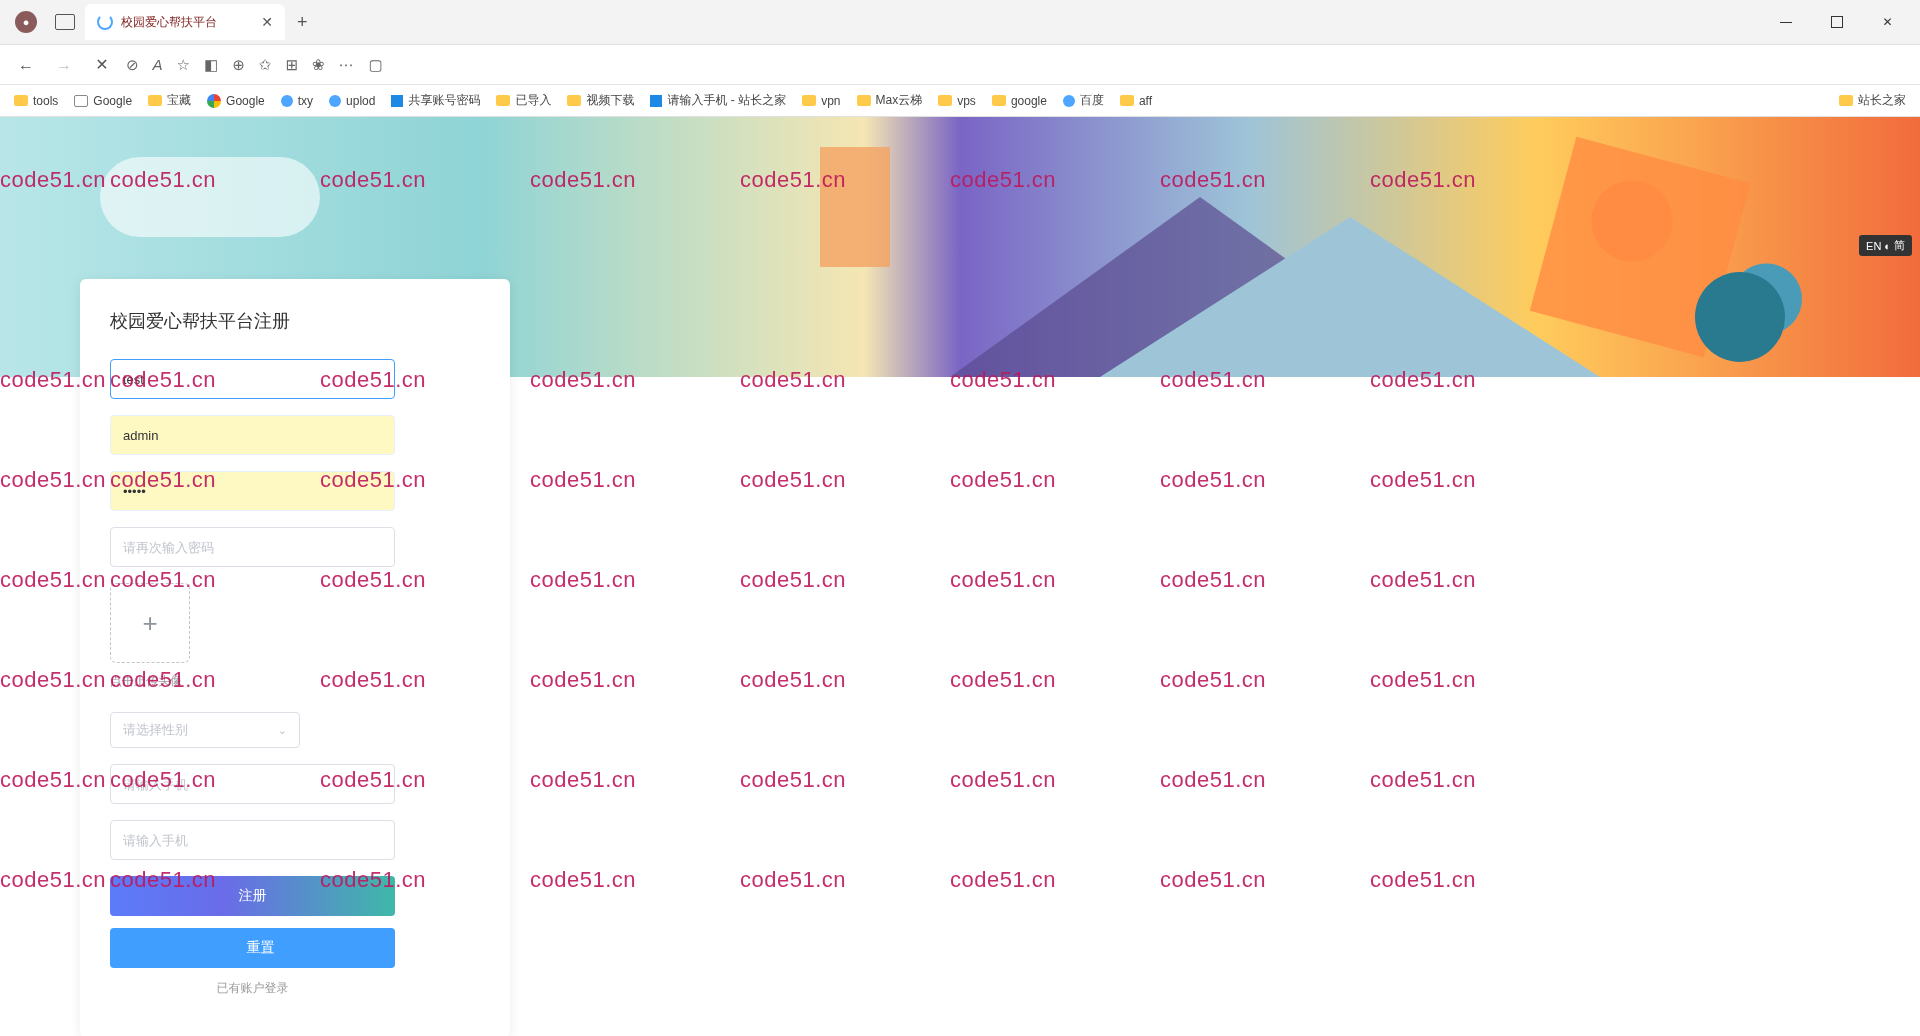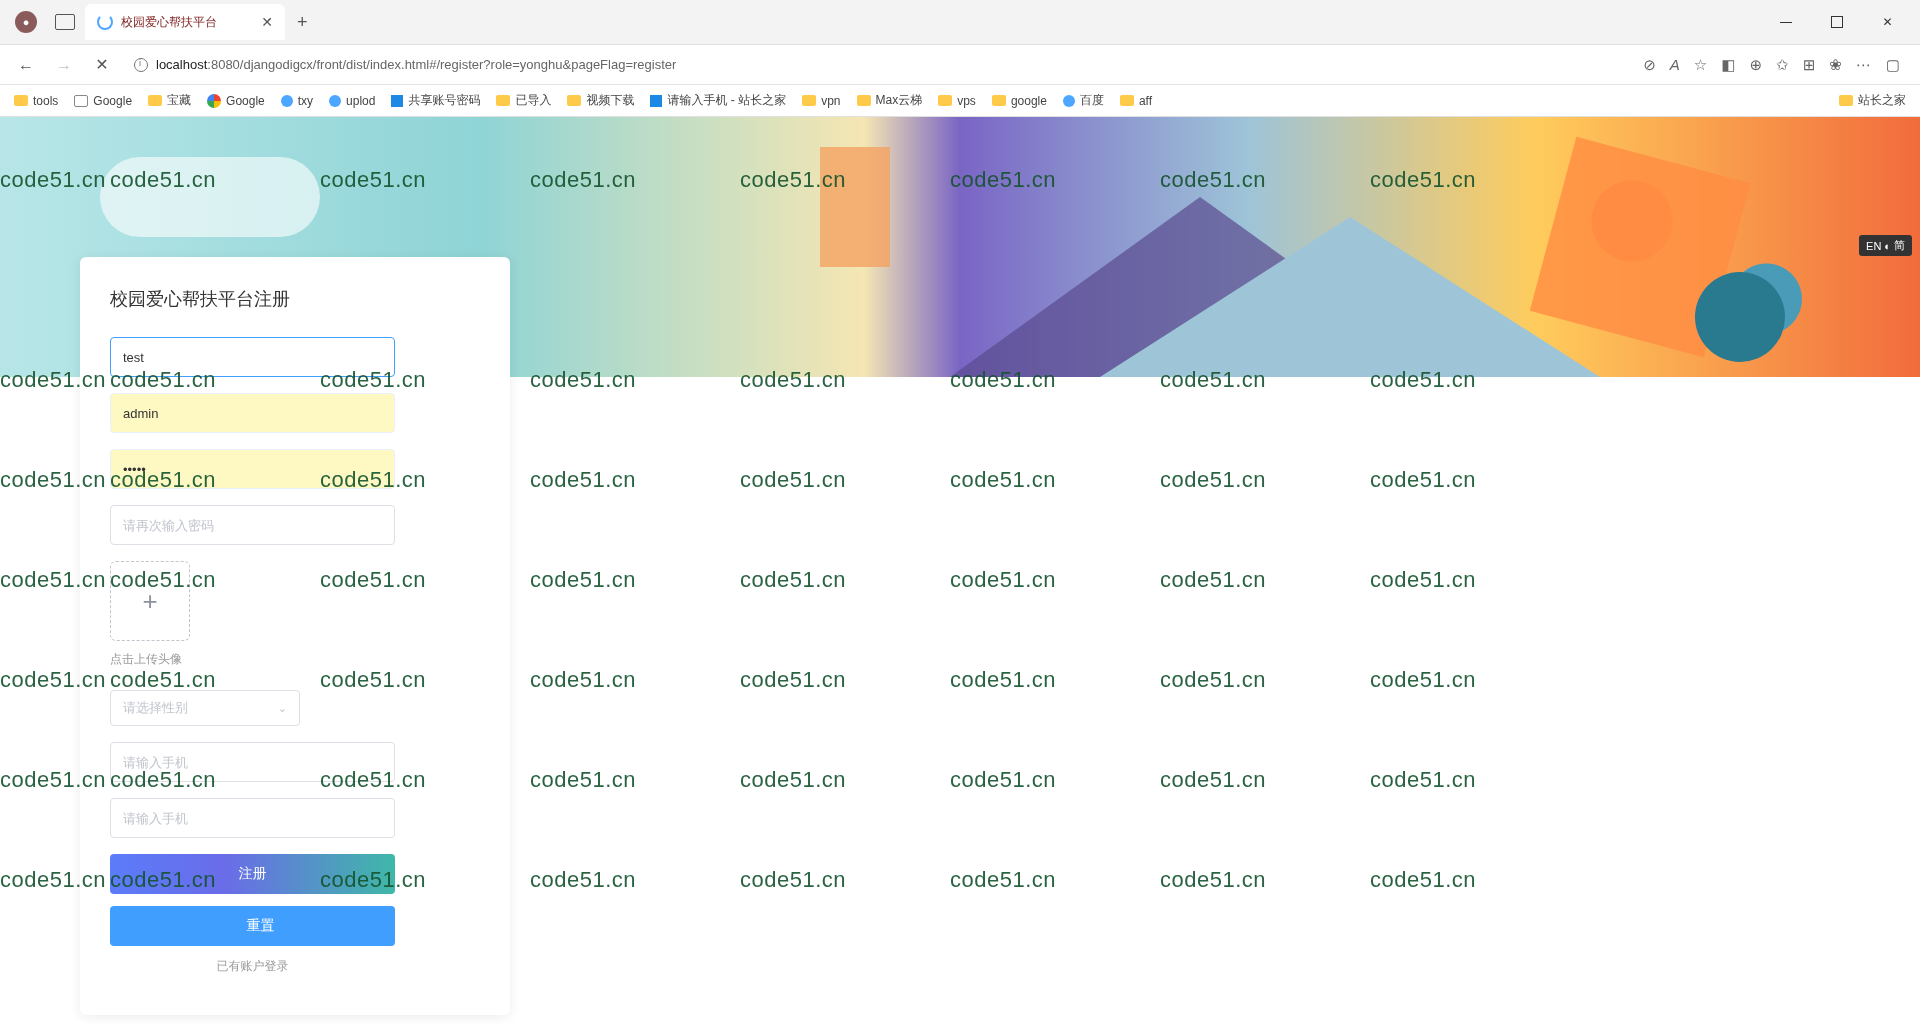--- a/index.html
+++ b/index.html
@@ -41,36 +41,36 @@
 .bmspacer{flex:1;}
 
 
 .page{position:relative;height:919px;overflow:hidden;}
 .banner{height:260px;position:relative;background:linear-gradient(90deg,#b8e6e8 0%,#8fd4d6 25%,#f5e6b3 45%,#7a65c5 50%,#9ec4d8 65%,#ffcc5c 80%,#f26b3c 100%);}
 .banner::before{content:"";position:absolute;inset:0;background:
   radial-gradient(circle at 85% 40%,#ff8c42 0 40px,transparent 41px),
   radial-gradient(circle at 92% 70%,#4a9bb8 0 35px,transparent 36px);}
 .banner svg{position:absolute;inset:0;width:100%;height:100%;}
 
-.card{position:absolute;left:80px;top:140px;width:430px;background:#fff;border-radius:6px;box-shadow:0 2px 12px rgba(0,0,0,.08);padding:30px 30px 40px;}
+.card{position:absolute;left:80px;top:162px;width:430px;background:#fff;border-radius:6px;box-shadow:0 2px 12px rgba(0,0,0,.08);padding:30px 30px 40px;}
 .card h2{font-size:18px;font-weight:500;color:#333;margin-bottom:26px;}
 .inp{width:285px;height:40px;border:1px solid #dcdfe6;border-radius:4px;padding:0 12px;font-size:13px;color:#333;margin-bottom:16px;outline:none;}
 .inp.active{border-color:#409eff;}
 .inp.filled{background:#fef9c3;border-color:#e8f0fe;}
 .inp::placeholder{color:#c0c4cc;}
 .upload{width:80px;height:80px;border:1px dashed #c0c4cc;border-radius:6px;display:flex;align-items:center;justify-content:center;font-size:26px;color:#8c939d;margin-bottom:10px;cursor:pointer;}
 .uplabel{font-size:12px;color:#999;margin-bottom:22px;}
 .sel{width:190px;height:36px;border:1px solid #dcdfe6;border-radius:4px;padding:0 12px;font-size:13px;color:#c0c4cc;display:flex;align-items:center;justify-content:space-between;margin-bottom:16px;}
 .sel .arr{color:#c0c4cc;font-size:11px;}
 .btn{width:285px;height:40px;border:none;border-radius:4px;color:#fff;font-size:14px;margin-bottom:12px;cursor:pointer;}
 .btn.primary{background:linear-gradient(90deg,#5b7cfa 0%,#6a6ce8 40%,#3fb8a8 100%);}
 .btn.reset{background:#409eff;padding-left:16px;}
 .loginlink{text-align:center;font-size:12px;color:#999;width:285px;}
 
-.wm{position:absolute;font-size:22px;color:#14532d;opacity:.9;font-family:Arial;letter-spacing:.5px;white-space:nowrap;}
+.wm{position:absolute;font-size:22px;color:#be185d;opacity:.9;font-family:Arial;letter-spacing:.5px;white-space:nowrap;}
 .bigwm{position:absolute;left:50%;transform:translateX(-50%);top:415px;font-size:30px;color:#e53935;font-family:"SimSun",serif;letter-spacing:2px;}
 
 .ime{position:absolute;right:8px;top:235px;background:#333;color:#fff;font-size:11px;padding:3px 7px;border-radius:3px;display:flex;gap:3px;align-items:center;}
 </style>
 </head>
 <body>
 
 <div class="titlebar">
   <div class="profile">●</div>
   <div class="taskview"></div>
@@ -84,24 +84,20 @@
     <div class="winbtn min"></div>
     <div class="winbtn max"></div>
     <div class="winbtn cls"></div>
   </div>
 </div>
 
 <div class="addrbar">
   <div class="navbtn">←</div>
   <div class="navbtn" style="opacity:.35">→</div>
   <div class="navbtn">✕</div>
-  <div class="urlbox">
-    <span class="lock"></span>
-    <span class="url"><span class="host">localhost</span><span>:8080</span><span>/djangodigcx/front/dist/index.html#/register?role=yonghu&amp;pageFlag=register</span></span>
-  </div>
   <div class="addricons">
     <span>⊘</span>
     <span style="font-style:italic">A</span>
     <span>☆</span>
     <span>◧</span>
     <span>⊕</span>
     <span>✩</span>
     <span>⊞</span>
     <span>❀</span>
     <span class="dots">⋯</span>

